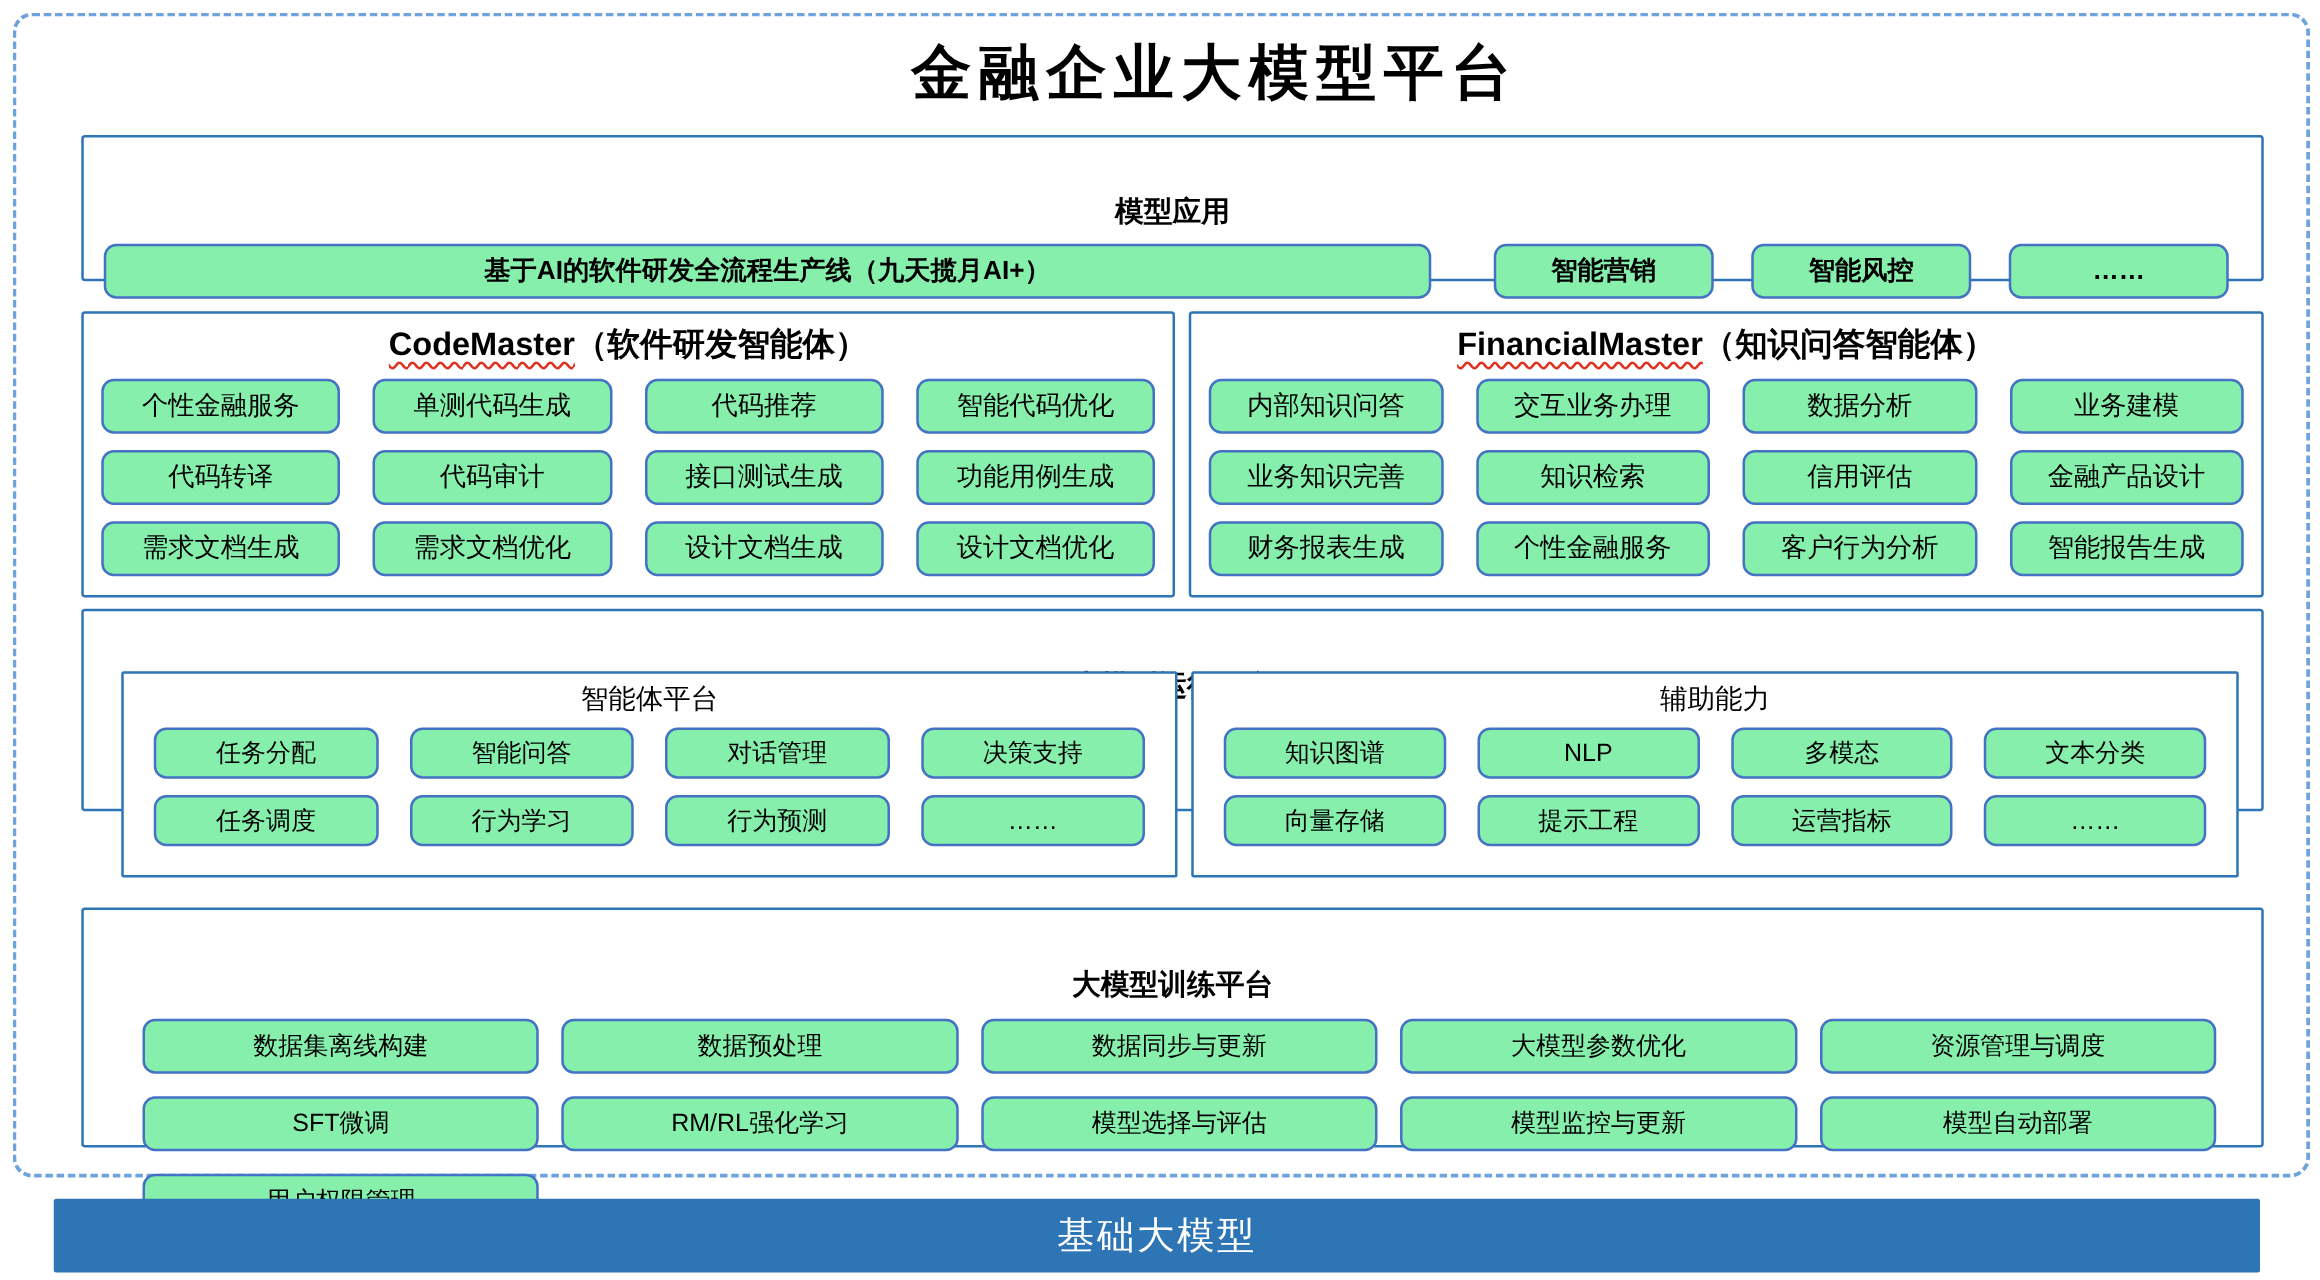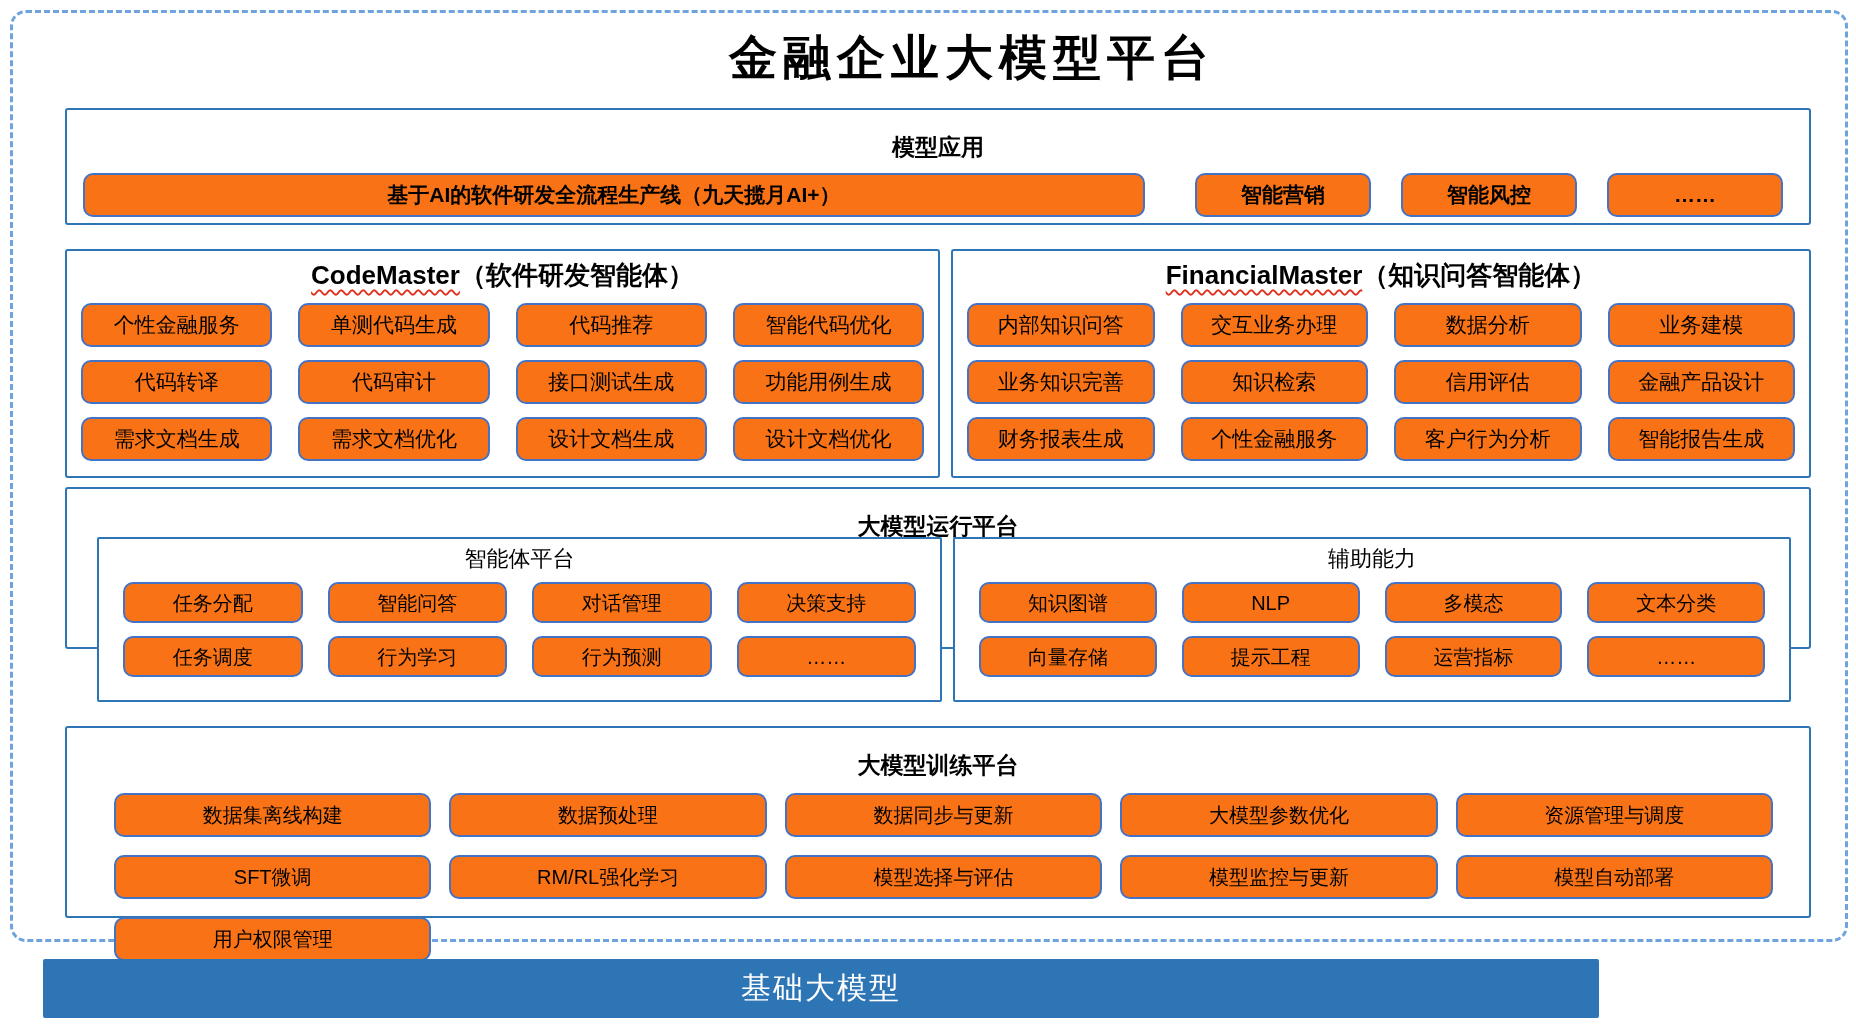--- a/index.html
+++ b/index.html
@@ -14,24 +14,24 @@
   .page-title {
     position:absolute; left:0; top:26px; width:100%;
     text-align:center; font-family:"DejaVu Serif","Liberation Serif",serif;
     font-weight:bold; font-size:48px; letter-spacing:6px;margin-left:44px;
   }
 
   .section {
     position:absolute; background:#fff;
     border:2px solid #2e75b6; border-radius:3px; box-sizing:border-box;
   }
-  .section-title { text-align:center; font-weight:bold; font-size:23px; padding-top:22px; }
+  .section-title { text-align:center; font-weight:bold; font-size:23px; padding-top:22px;margin-top:22px; }
 
   .btn {
-    border:2px solid #4472c4; border-radius:10px; background:#f97316;
+    border:2px solid #4472c4; border-radius:10px; background:#86efac;
     display:flex; align-items:center; justify-content:center;
     font-size:21px; line-height:1.1; box-sizing:border-box; text-align:center;
     white-space:nowrap; overflow:hidden;
   }
   .bold { font-weight:bold; }
 
   
   .sec-apps { left:65px; top:108px; width:1746px; height:117px; }
   .apps-row { display:flex; align-items:center; padding:10px 16px 0 16px; }
   .apps-row .pipeline { width:1062px; height:44px; margin-right:50px; }
@@ -70,21 +70,21 @@
   
   .sec-training { left:65px; top:726px; width:1746px; height:192px; }
   .grid-6x2 {
     display:grid; grid-template-columns:repeat(5,1fr);
     gap:18px 18px; padding:12px 36px 0 47px;
   }
   .grid-6x2 .btn { height:44px; font-size:20px; }
 
   
   .foundation-bar {
-    position:absolute; left:43px; top:959px; width:1556px; height:59px;
+    position:absolute; left:43px; top:959px; width:1765px; height:59px;
     background:#2e75b6; color:#fff; display:flex; align-items:center; justify-content:center;
     font-size:30px; letter-spacing:2px; border-radius:2px;
   }
 </style>
 </head>
 <body>
 
 <div class="canvas">
 
   <div class="outer-dashed"></div>

